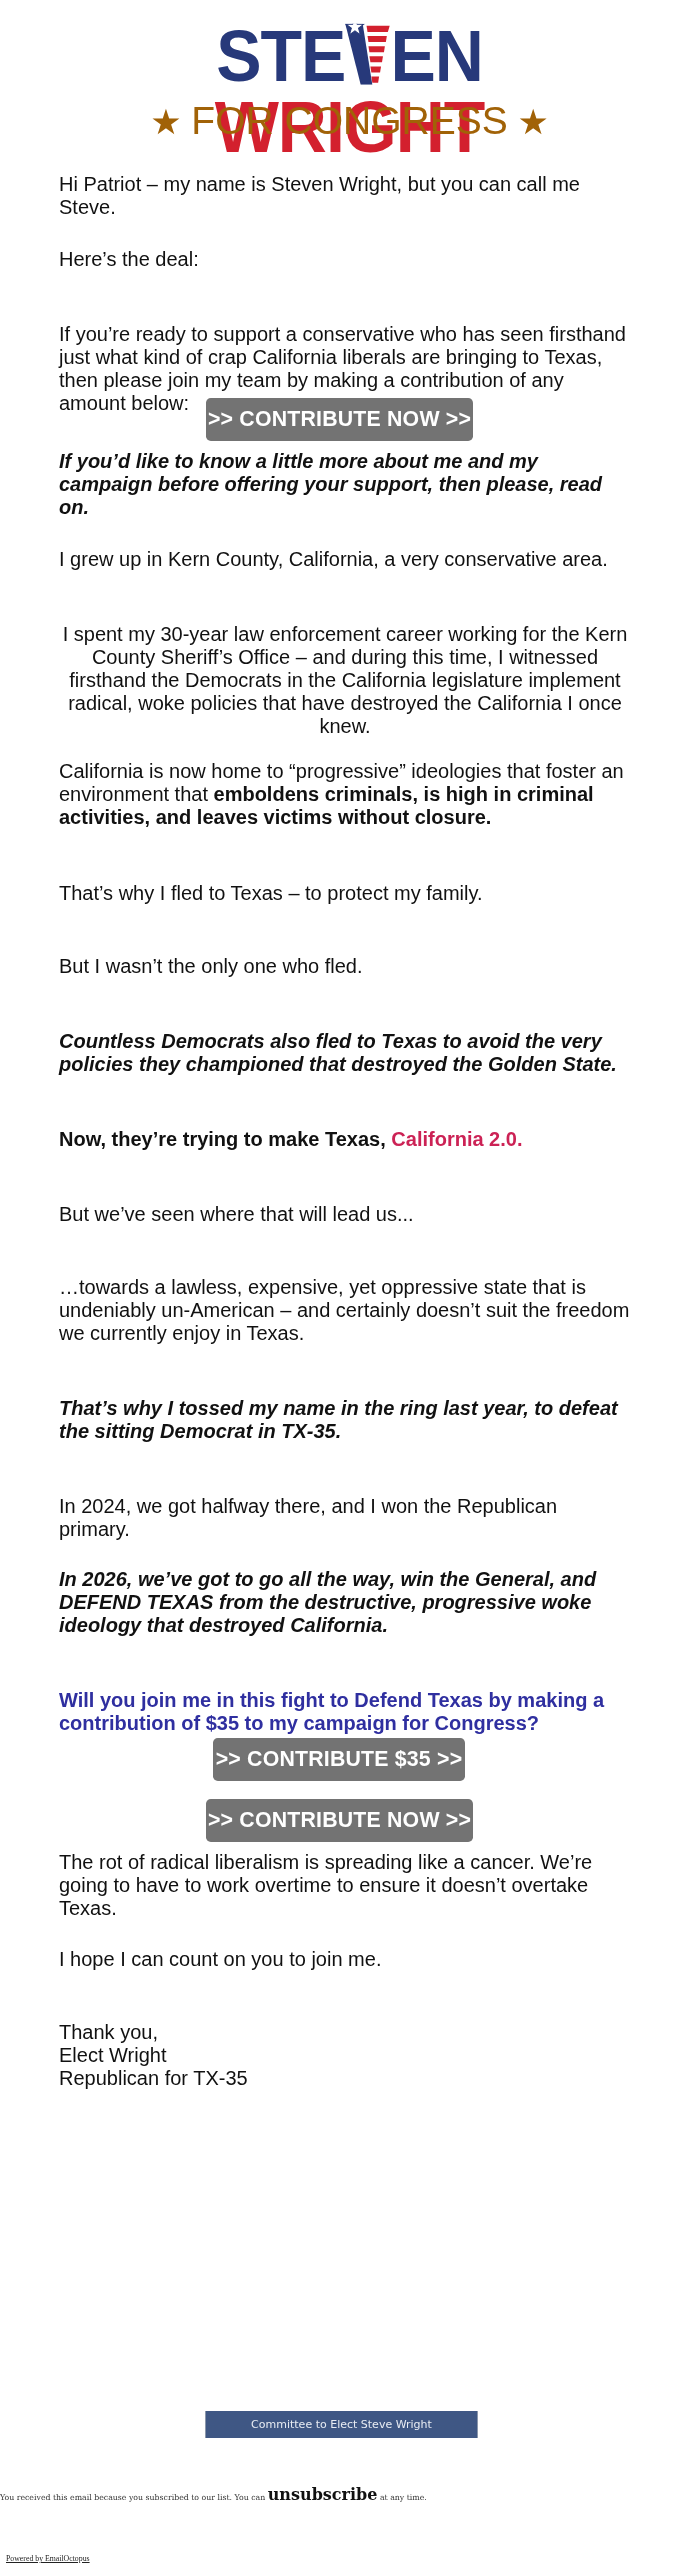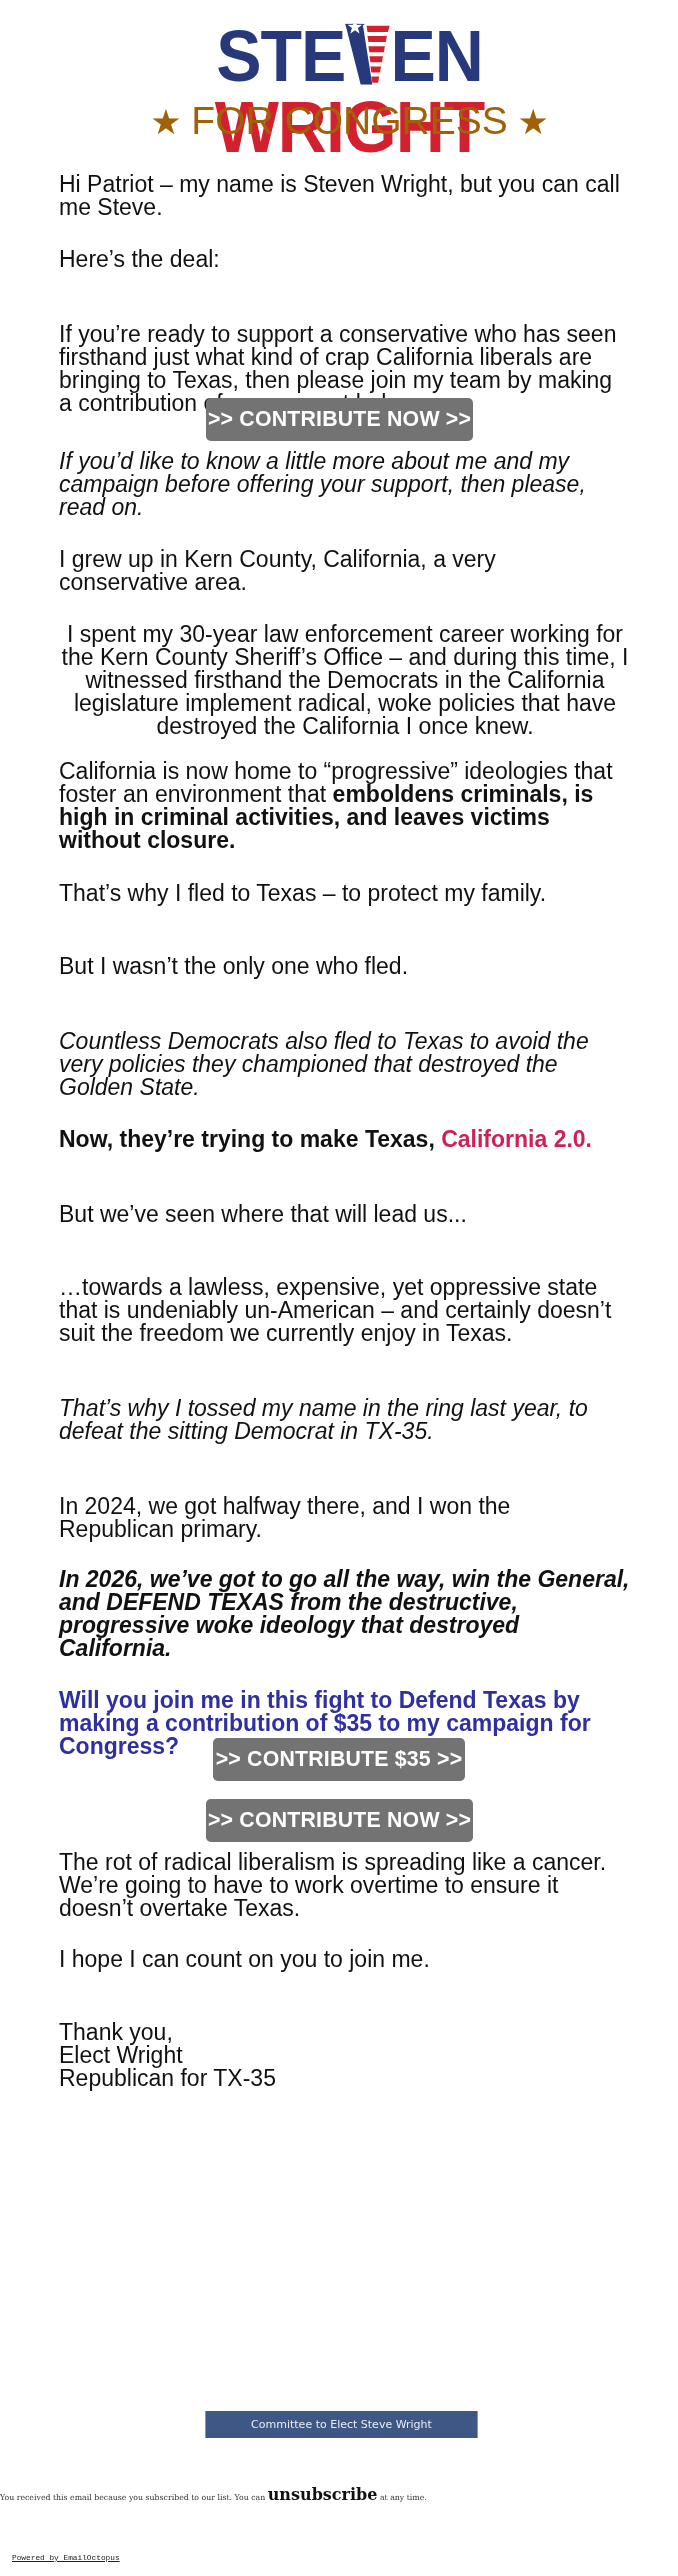--- a/index.html
+++ b/index.html
@@ -5,32 +5,32 @@
     html, body { margin: 0; padding: 0; background: #ffffff; }
     body { width: 679px; height: 2576px; position: relative; overflow: hidden; font-family: "Liberation Sans", sans-serif; color: #111; }
 
     .logo { position: absolute; left: 78px; top: 13.6px; width: 543px; height: 136px; }
     .logo-name { position: absolute; top: 9.7px; left: 0; width: 543px; text-align: center; font-family: "Liberation Sans", sans-serif; font-weight: 700; font-size: 68px; letter-spacing: -1px; line-height: 68px; transform: scaleY(1.05); }
     .logo-name .first { color: #27397a; }
     .logo-name .last { color: #d3202e; }
     .logo-v { display: inline-block; position: relative; width: 45px; height: 58px; vertical-align: -3.9px; }
     .logo-sub { position: absolute; top: 87px; left: 0; width: 543px; text-align: center; color: #a16207; font-size: 39px; line-height: 40px; letter-spacing: 0px; font-weight: 400; }
     .logo-sub .star { font-size: 35px; margin: 0 9.7px; }
-    .p { position: absolute; left: 59px; width: 572px; margin: 0; font-size: 23px; line-height: 23px; }
-    .i { font-style: italic; }
+    .p { position: absolute; left: 59px; width: 572px; margin: 0; font-size: 20px; line-height: 23px; }
+    .i { font-style: italic; font-weight: bold; }
     .b { font-weight: 700; }
     .pink { color: #cc2255; }
     .blue { color: #2f2fa0; }
 
     .btn { position: absolute; background: #737373; color: #fff; font-weight: 700; font-size: 21.3px; text-align: center; border-radius: 4.8px; line-height: 43px; height: 43px; text-decoration: none; letter-spacing: 0.2px; }
 
     .footer-banner { position: absolute; left: 205px; top: 2411px; width: 271px; height: 27px; background: #3f5784; border-left: 1.9px solid #8b97ab; border-right: 1px solid #8b97ab; color: #e8ecf3; font-family: "DejaVu Sans", sans-serif; font-size: 11px; line-height: 27px; text-align: center; }
     .footer-note { position: absolute; left: 0; top: 2485px; font-family: "DejaVu Serif", serif; font-size: 7.8px; color: #333; white-space: nowrap; }
     .footer-note .unsub { font-size: 16px; color: #111; font-weight: 700; text-decoration: none; }
-    .powered { position: absolute; left: 12px; top: 2554px; font-family: Liberation Mono, monospace; font-size: 7.8px; color: #222; text-decoration: underline; text-align: center; }
+    .powered { position: absolute; left: 6px; top: 2554px; font-family: Liberation Serif, serif; font-size: 7.8px; color: #222; text-decoration: underline; text-align: center; }
   </style>
 </head>
 <body>
 
 <div class="logo">
   <div class="logo-name">
     <span class="first">STE</span><span class="logo-v"><svg width="45" height="58" viewBox="0 0 46 60">
         <polygon points="0,0 18,0 28,60 16,60" fill="#27397a"></polygon>
         <g fill="#d3202e">
           <polygon points="22,2 46,2 44,8 23,8"></polygon>

